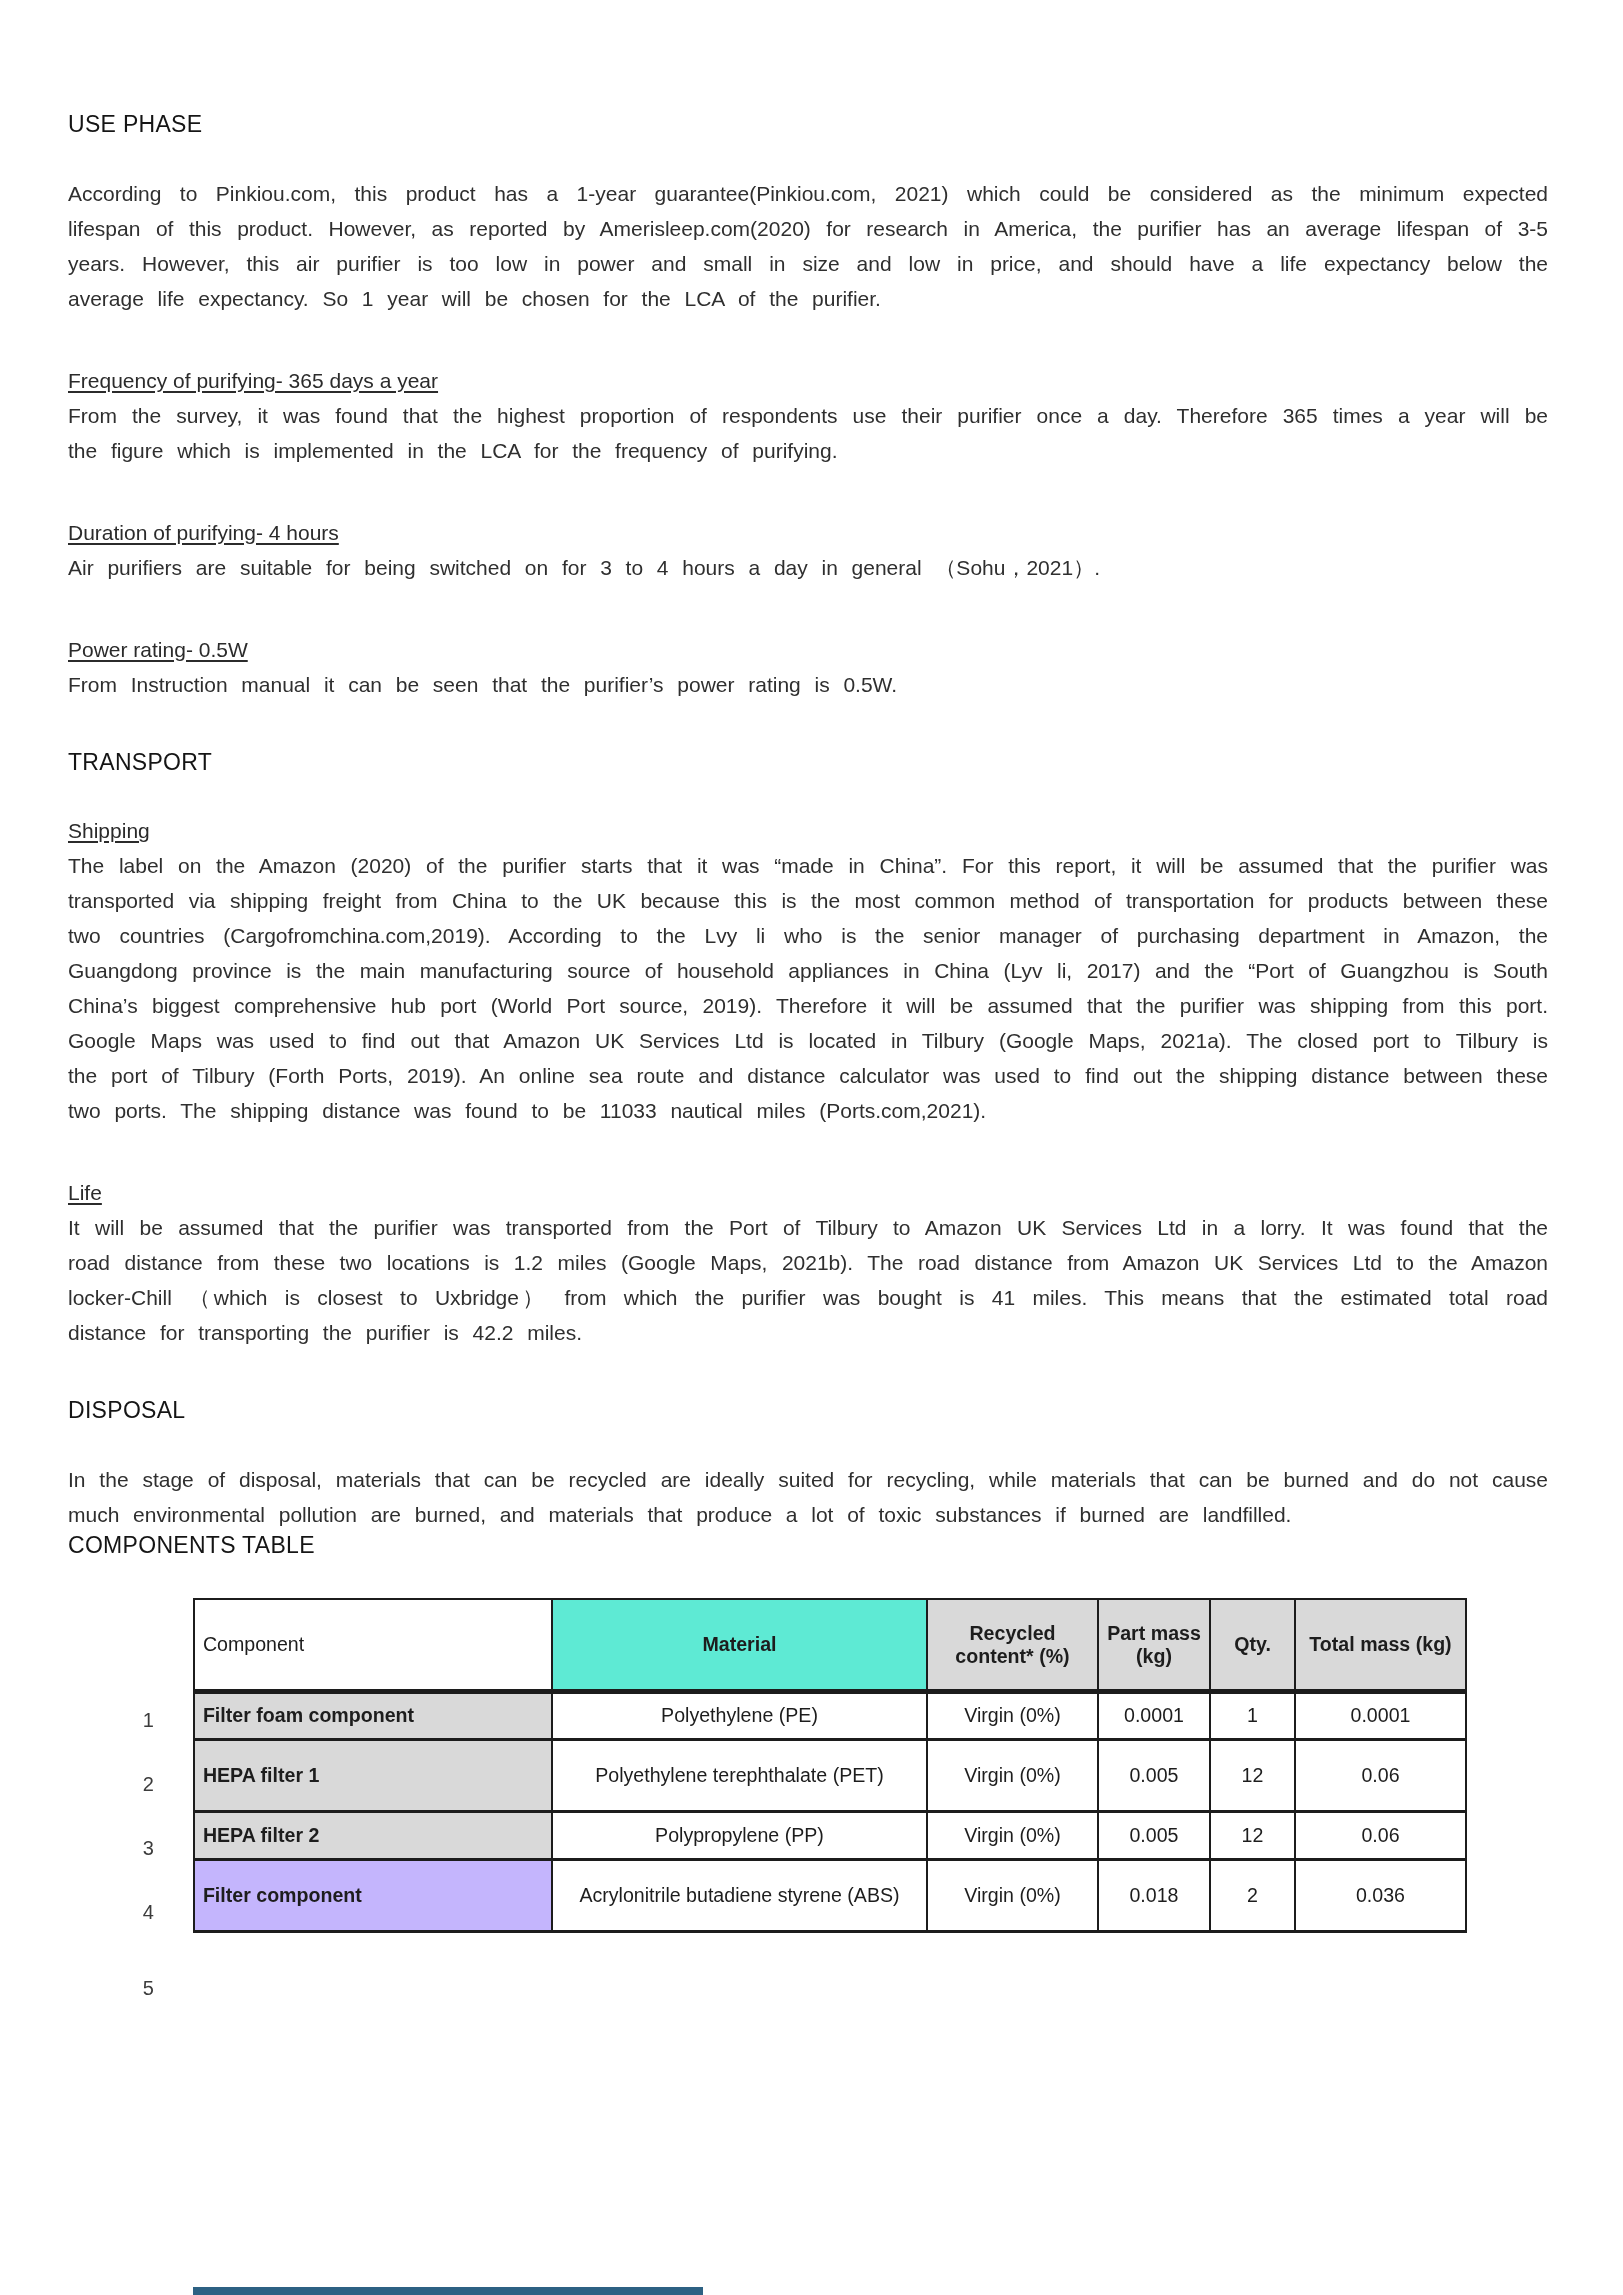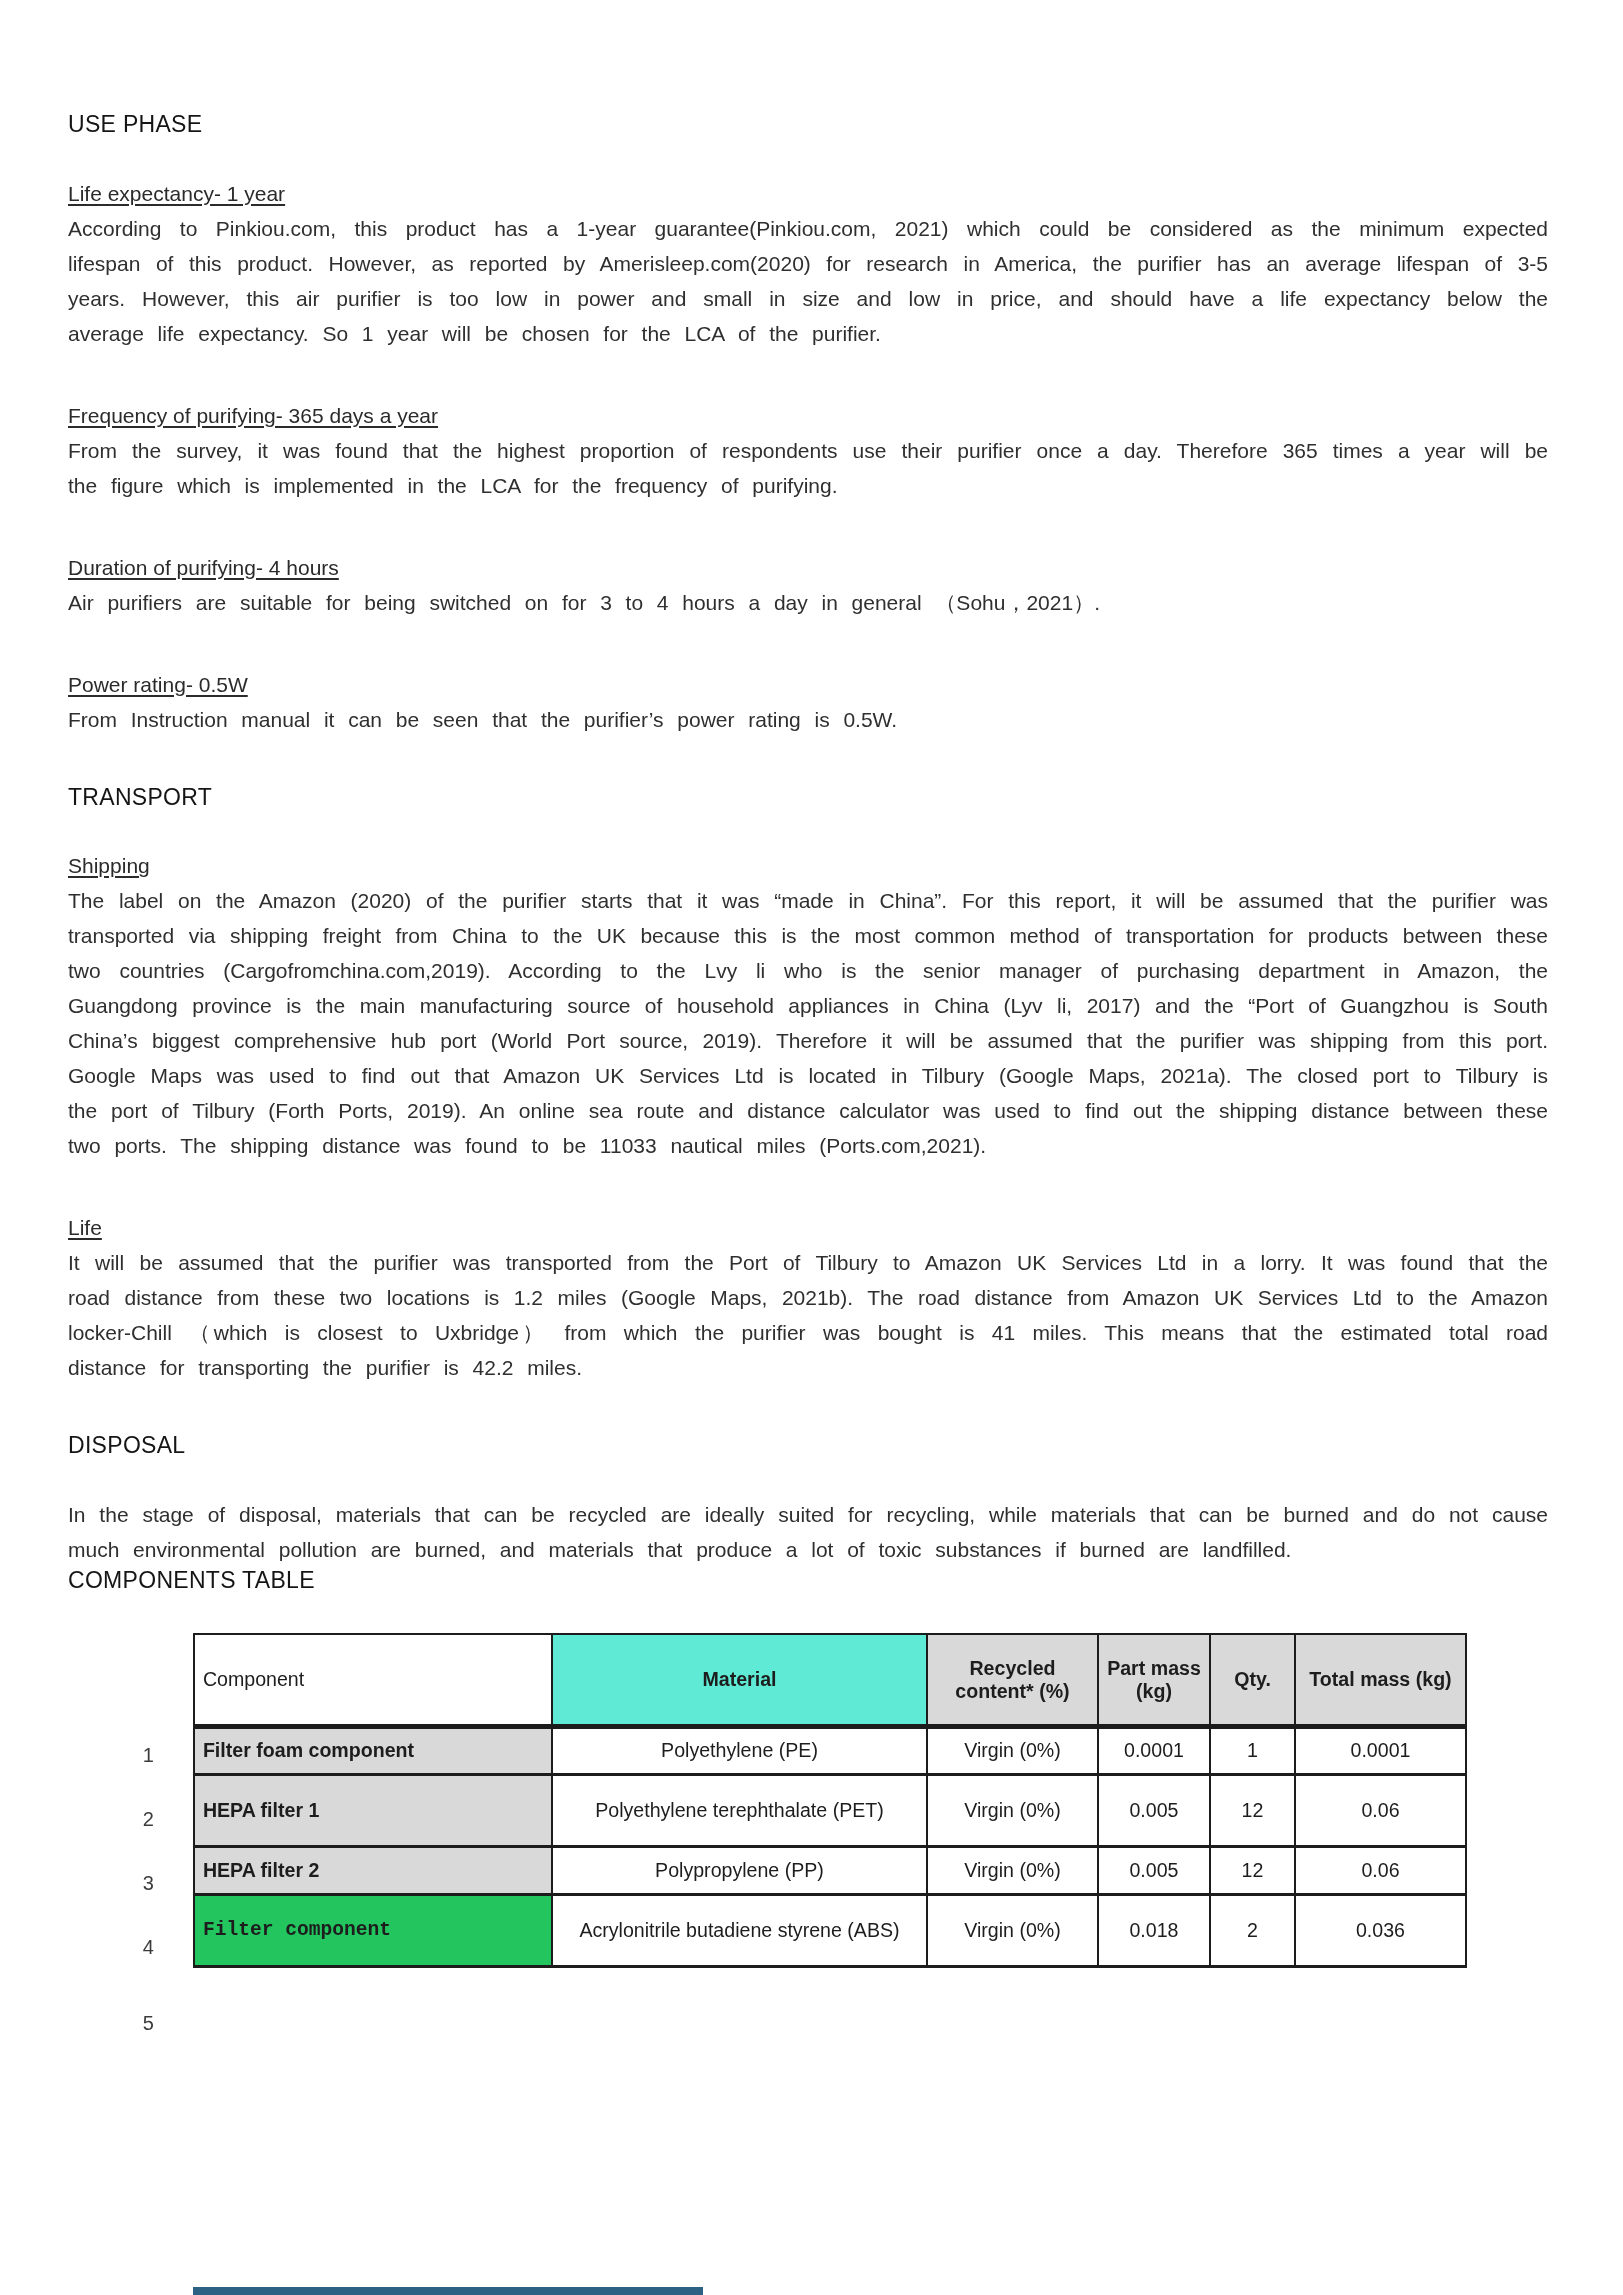--- a/index.html
+++ b/index.html
@@ -105,21 +105,20 @@
 </style>
 </head>
 <body>
 
 <div class="page">
 
   <section>
     <h2 class="section-title">USE PHASE</h2>
 
     <div class="sub-item">
-      <h3 class="sub-heading">Life expectancy- 1 year</h3>
       <p class="body-text">According to Pinkiou.com, this product has a 1-year guarantee(Pinkiou.com, 2021) which could be considered as the minimum expected lifespan of this product. However, as reported by Amerisleep.com(2020) for research in America, the purifier has an average lifespan of 3-5 years. However, this air purifier is too low in power and small in size and low in price, and should have a life expectancy below the average life expectancy. So 1 year will be chosen for the LCA of the purifier.</p>
     </div>
 
     <div class="sub-item">
       <h3 class="sub-heading">Frequency of purifying- 365 days a year</h3>
       <p class="body-text">From the survey, it was found that the highest proportion of respondents use their purifier once a day. Therefore 365 times a year will be the figure which is implemented in the LCA for the frequency of purifying.</p>
     </div>
 
     <div class="sub-item">
       <h3 class="sub-heading">Duration of purifying- 4 hours</h3>
@@ -193,21 +192,21 @@
             </tr>
             <tr style="height: 48px;">
               <td class="comp" style="background: rgb(217, 217, 217);">HEPA filter 2</td>
               <td>Polypropylene (PP)</td>
               <td>Virgin (0%)</td>
               <td>0.005</td>
               <td>12</td>
               <td>0.06</td>
             </tr>
             <tr style="height: 72px;">
-              <td class="comp" style="background: #22c55e; font-family: Liberation Mono, monospace;">Filter component</td>
+              <td class="comp" style="background: #c4b5fd;">Filter component</td>
               <td>Acrylonitrile butadiene styrene (ABS)</td>
               <td>Virgin (0%)</td>
               <td>0.018</td>
               <td>2</td>
               <td>0.036</td>
             </tr>
           </tbody>
       </table>
       <div id="row-numbers">
           <div class="row-num" style="top: 122px;">1</div>

